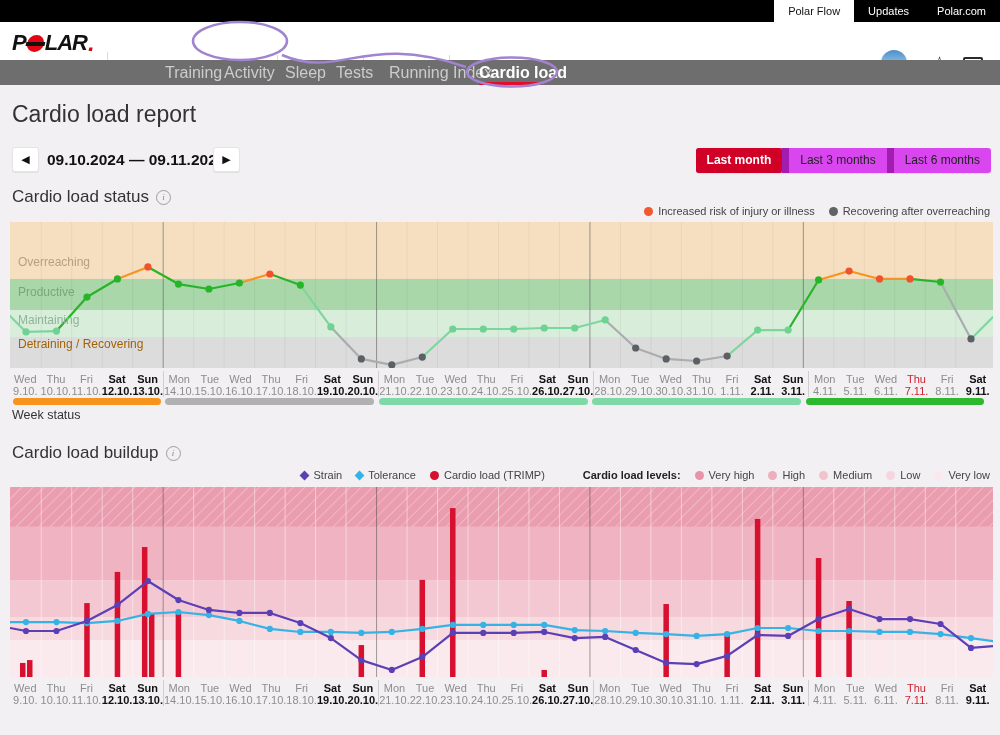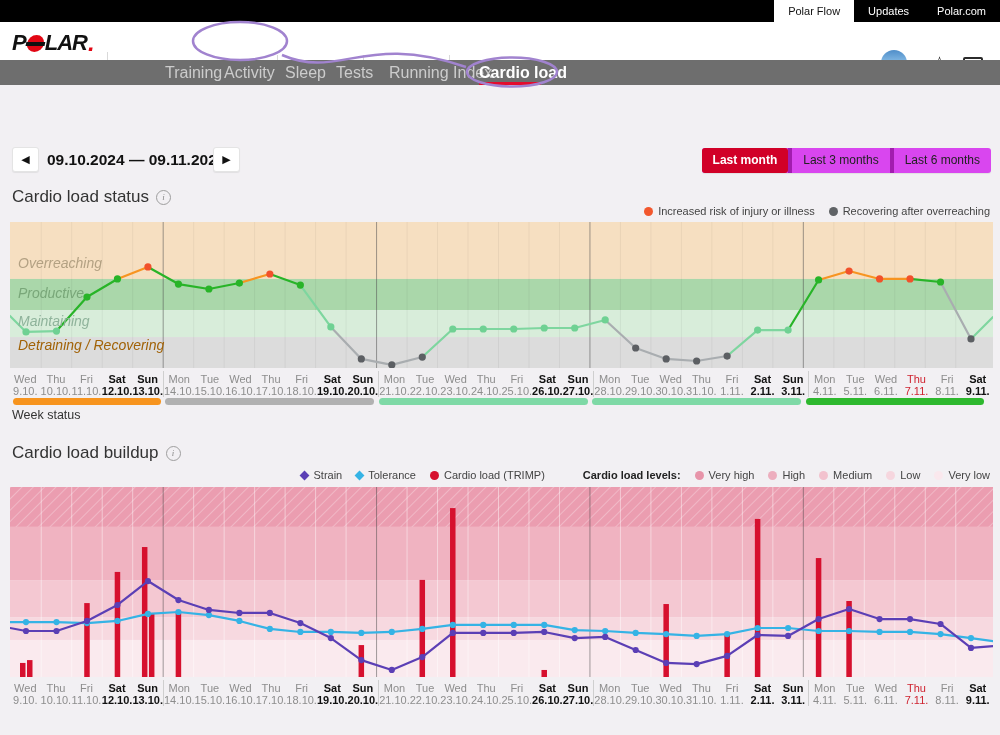--- a/index.html
+++ b/index.html
@@ -35,36 +35,36 @@
   .subnav-underline{position:absolute;bottom:0;height:3px;background:#e30c2d;}
 
   
   .annotation{position:absolute;left:0;top:0;width:1000px;height:100px;pointer-events:none;z-index:60;}
 
   
   .page-title{position:absolute;left:12px;top:101px;font-size:23px;color:#333;}
   .navbtn{position:absolute;top:147px;width:27px;height:25px;background:#fff;border:1px solid #e4e4e4;border-radius:3px;box-shadow:0 1px 1px rgba(0,0,0,.07);font-size:11px;display:flex;align-items:center;justify-content:center;color:#111;cursor:pointer;box-sizing:border-box;}
   .date-range{position:absolute;left:47px;top:151px;font-size:15.5px;font-weight:600;color:#111;}
   .rgroup{position:absolute;right:9px;top:148px;display:flex;background:#d946ef;border-radius:3px;box-shadow:0 1px 1px rgba(0,0,0,.07);}
-  .rgroup .rbtn{height:25px;padding:0 11px;font-size:12px;color:#222;background:transparent;border:none;border-left:4px solid #a21caf;font-family:inherit;cursor:pointer;line-height:25px;}
+  .rgroup .rbtn{height:25px;padding:0 11px;font-size:12px;color:#222;background:transparent;border:none;border-left:7px solid #a21caf;font-family:inherit;cursor:pointer;line-height:25px;}
   .rgroup .rbtn:first-child{border-left:none;}
   .rgroup .rbtn.active{background:#d10027;color:#fff;font-weight:bold;border-radius:3px;}
 
   .sec-head{position:absolute;left:12px;font-size:17px;color:#333;display:flex;align-items:center;gap:7px;}
   .info-icon{display:inline-block;width:13px;height:13px;border:1px solid #9e9e9e;border-radius:50%;color:#8a8a8a;font-size:9px;line-height:13px;text-align:center;font-style:italic;font-family:"Liberation Serif",serif;cursor:pointer;}
 
   .legend{position:absolute;right:10px;display:flex;align-items:flex-start;gap:14px;font-size:11px;color:#444;}
   .legend .item{display:flex;align-items:center;gap:5px;}
   .legend .dot{width:9px;height:9px;border-radius:50%;}
   .legend .diamond{width:7px;height:7px;transform:rotate(45deg);}
   .legend .levels-label{font-weight:bold;color:#222;margin-left:4px;padding-left:20px;}
 
   .chartbox{position:absolute;left:10px;width:983px;}
   .chartbox svg{display:block;}
-  .zone-label{position:absolute;left:8px;font-size:14px;pointer-events:none;font-style:italic;}
+  .zone-label{position:absolute;left:8px;font-size:12px;pointer-events:none;}
 
   .axis{position:absolute;left:10px;width:983px;display:flex;align-items:flex-end;}
   .axis .cell{flex:1;text-align:center;font-size:11px;color:#8d8d8d;line-height:11px;padding-top:2px;}
   .axis .cell.wk{border-left:1px solid #cfcfcf;}
   .axis .cell.emph{color:#111;font-weight:bold;}
   .axis .cell.today{color:#cf2330;}
   .axis .cell div{margin-top:1px;}
 
   .weekbar{position:absolute;left:10px;top:398px;width:983px;height:7px;}
   .weekbar .seg{position:absolute;top:0;height:7px;border-radius:4px;}
@@ -120,20 +120,21 @@
       </div>
   <div class="subnav-underline" style="left: 479px; width: 62px;"></div>
     </div>
 
   <svg class="annotation">
     <ellipse cx="240" cy="41" rx="47" ry="19" fill="none" stroke="#a183cf" stroke-width="2.5"></ellipse>
     <ellipse cx="512" cy="72" rx="45" ry="14.5" fill="none" stroke="#a183cf" stroke-width="2.5"></ellipse>
     <path d="M 282 55 C 340 80, 365 32, 466 67" fill="none" stroke="#a183cf" stroke-width="2.5"></path>
   </svg>
 
+  <div class="page-title">Cardio load report</div>
   <div class="navbtn" style="left:12px;">
       <span>◀</span>
     </div>
   <div class="date-range">09.10.2024 — 09.11.2024</div>
   <div class="navbtn" style="left:213px;">
       <span>▶</span>
     </div>
   <div class="rgroup" id="range-buttons">
       <button class="rbtn active">Last month</button>
       <button class="rbtn">Last 3 months</button>

